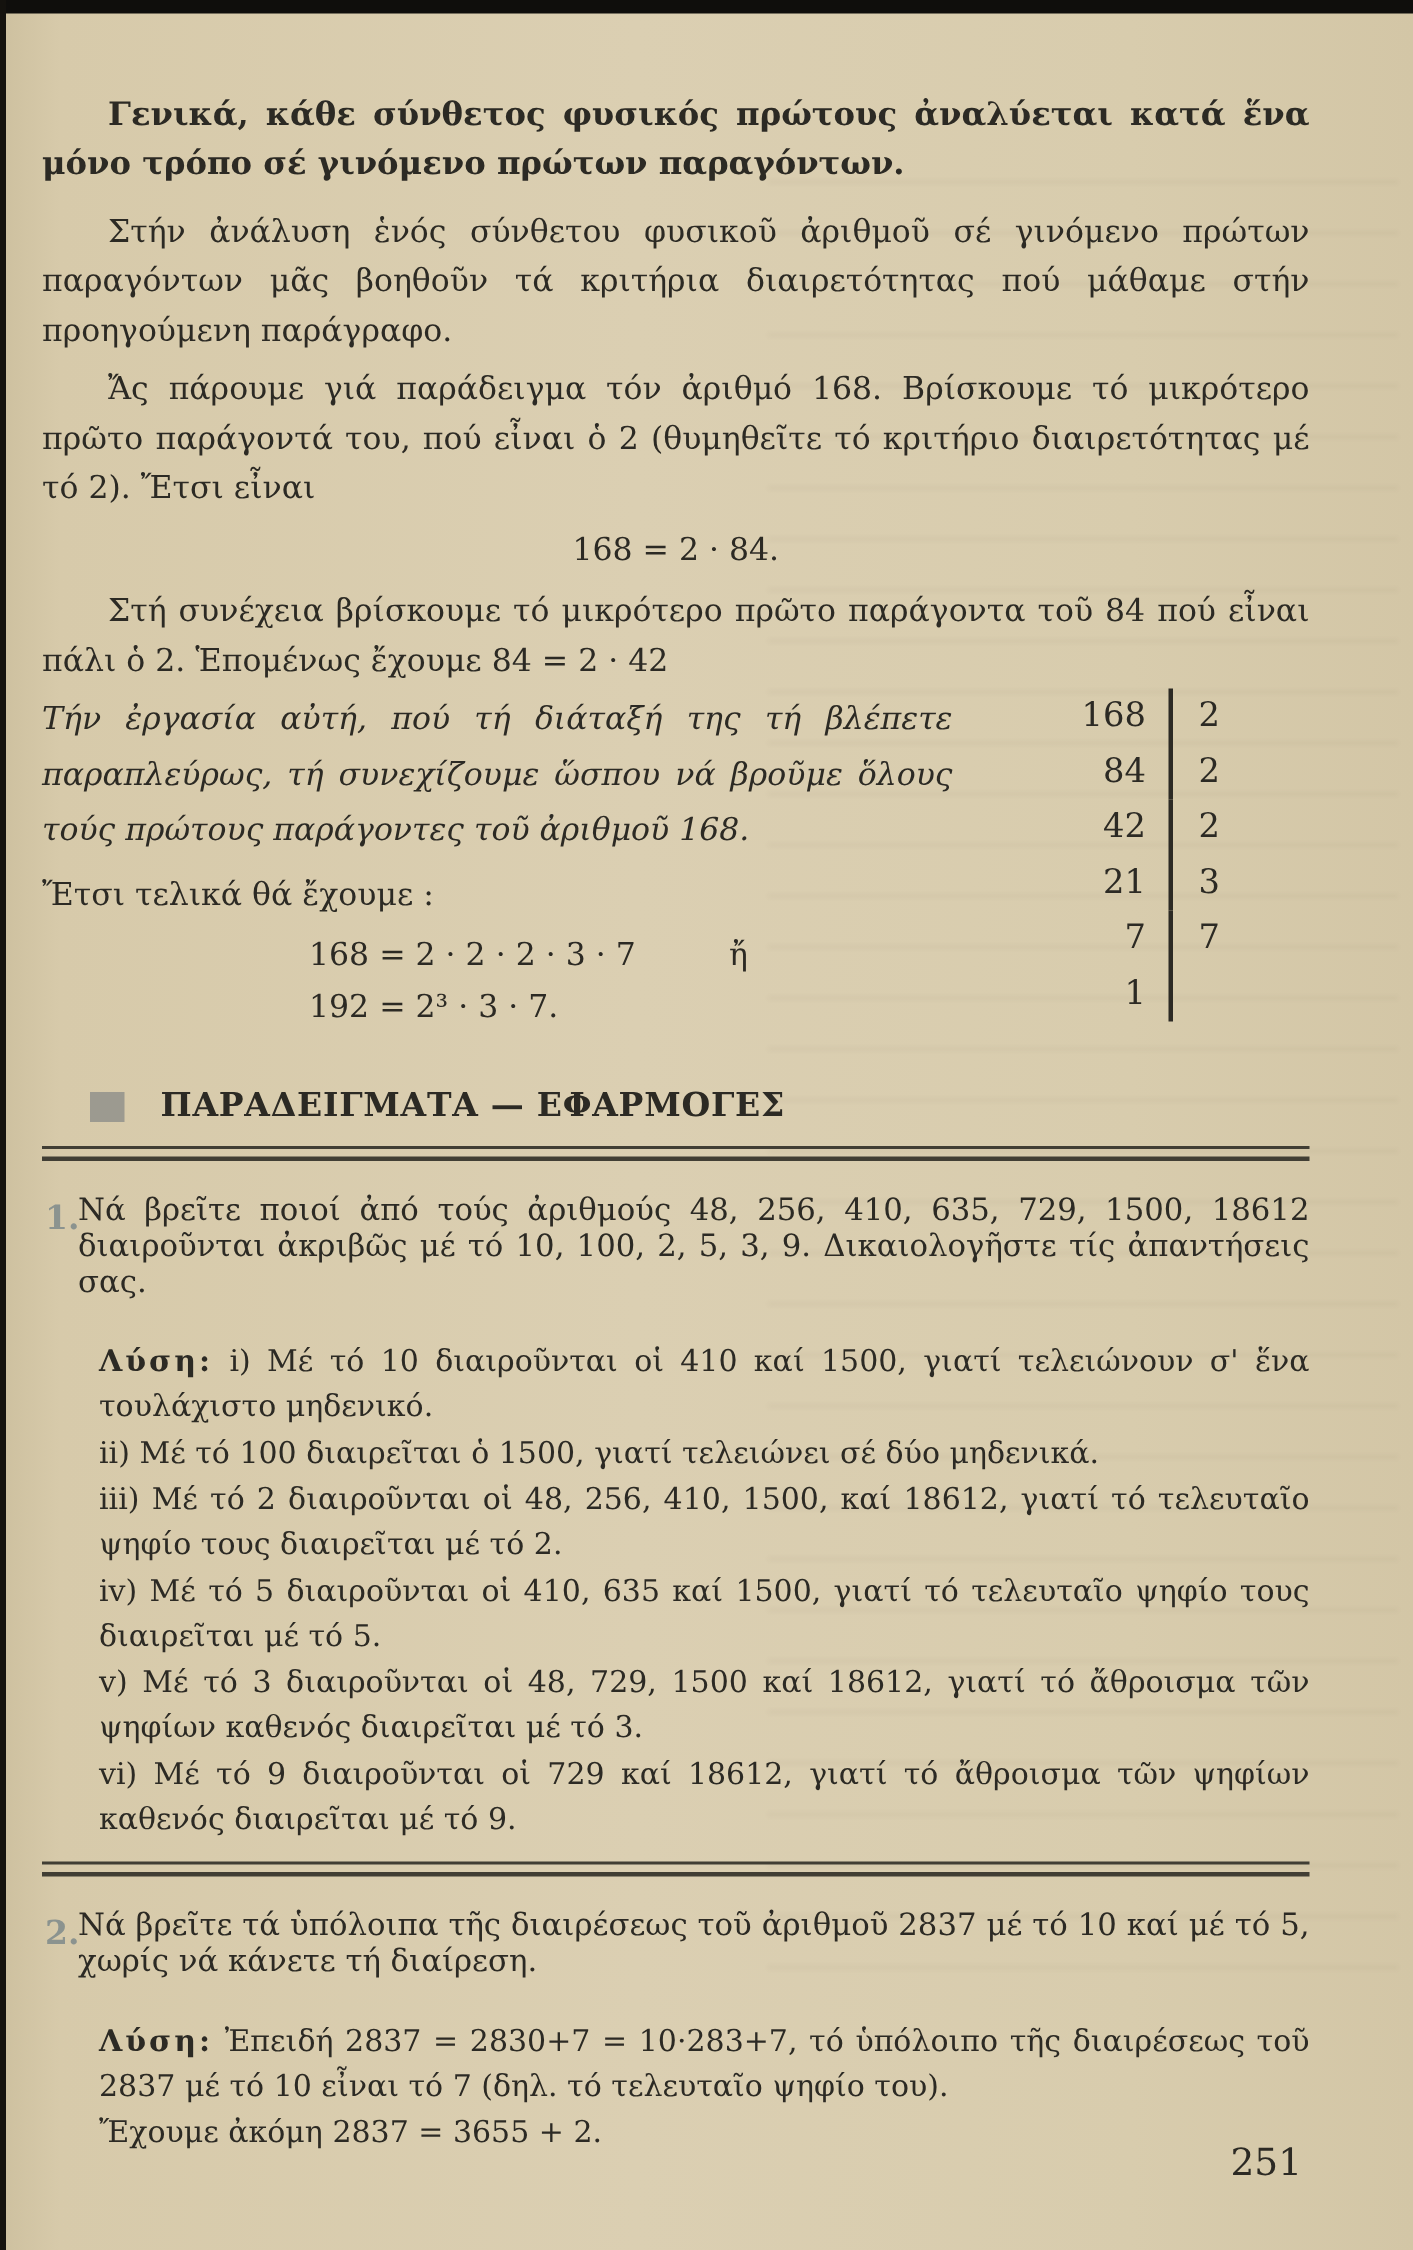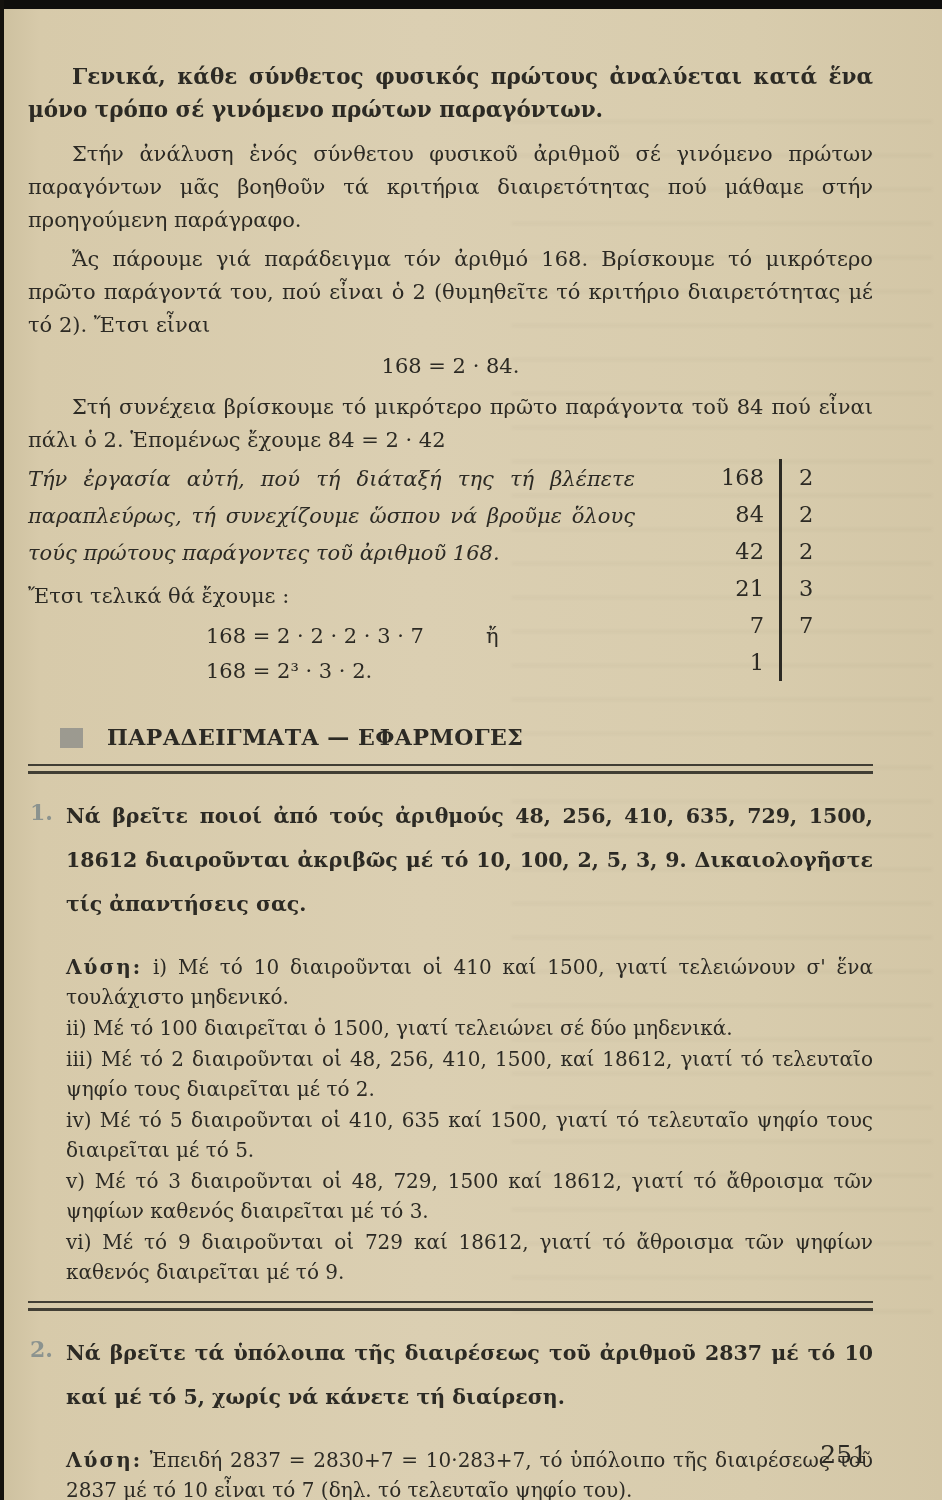--- a/index.html
+++ b/index.html
@@ -46,26 +46,26 @@
   .finally{margin-top:8px;}
   .eq-block{margin:6px 0 0 178px;line-height:35px;}
   .eq-block .or{margin-left:62px;}
   .section-head{display:flex;align-items:center;margin-top:32px;padding-left:32px;}
   .sq{width:23px;height:20px;background:#9c9a90;margin-right:24px;flex:0 0 auto;}
   .section-title{font-weight:bold;font-size:22px;letter-spacing:.5px;}
   .rule{margin-top:10px;border-top:2px solid #413e34;border-bottom:3px solid #413e34;height:5px;}
   .rule.second{margin-top:14px;}
   .problem{position:relative;margin-top:20px;}
   .prob-num{position:absolute;left:2px;top:2px;color:#8b938f;font-weight:bold;font-size:22px;line-height:32px;}
-  .prob-text{margin-left:38px;font-weight:bold;font-size:20.5px;line-height:44px;text-align:justify;}
+  .prob-text{margin-left:24px;font-weight:normal;font-size:20.5px;line-height:24px;text-align:justify;}
   .solution{margin-left:38px;margin-top:26px;font-size:20px;}
   .sol-label{font-weight:bold;letter-spacing:2px;}
   .sol-line{line-height:30px;text-align:justify;}
   .sol-line + .sol-line{margin-top:1px;}
-  .page-num{position:absolute;right:74px;bottom:31px;font-size:25px;color:#2c2a24;}
+  .page-num{position:absolute;right:74px;bottom:44px;font-size:25px;color:#2c2a24;}
 </style>
 </head>
 <body>
 
 <div class="page">
   <div class="scan-top"></div>
   <div class="scan-left"></div>
   <div class="bleed"></div>
 
   <div class="content">
@@ -111,21 +111,21 @@
       </div>
 
       <p class="para-beside">Τήν ἐργασία αὐτή, πού τή διάταξή της τή βλέπετε παραπλεύρως, τή συνεχίζουμε ὥσπου νά βροῦμε ὅλους τούς πρώτους παράγοντες τοῦ ἀριθμοῦ 168.</p>
 
       <p class="finally">Ἔτσι τελικά θά ἔχουμε :</p>
 
       <div class="eq-block">
         <p>
           <span>168 = 2 · 2 · 2 · 3 · 7</span><span class="or">ἤ</span>
         </p>
-        <p>168 = 2³ · 3 · 2.</p>
+        <p>192 = 2³ · 3 · 7.</p>
       </div>
     </div>
 
     <div class="section-head">
       <span class="sq"></span>
       <span class="section-title">ΠΑΡΑΔΕΙΓΜΑΤΑ — ΕΦΑΡΜΟΓΕΣ</span>
     </div>
 
     <div class="rule"></div>
 

